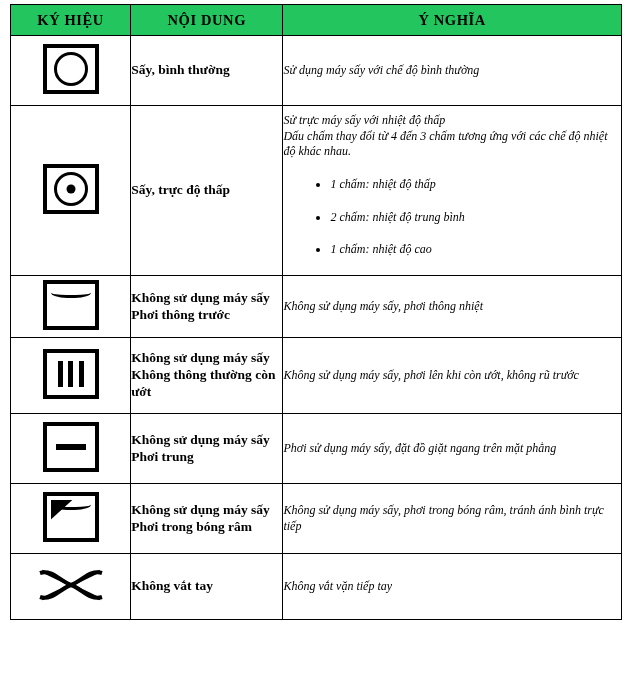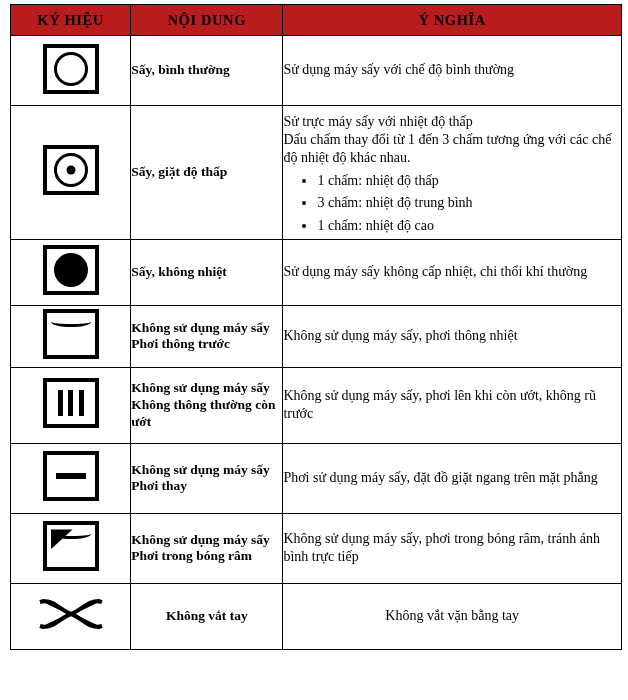--- a/index.html
+++ b/index.html
@@ -49,35 +49,36 @@
   }
   td.name-cell {
     padding: 4px 6px 4px 8px;
     font-weight: bold;
     font-size: 13.5px;
     line-height: 1.25;
     vertical-align: middle;
   }
   td.mean-cell {
     padding: 5px 8px 5px 8px;
-    font-size: 14px;
+    font-size: 12px;
     line-height: 1.3;
     vertical-align: middle;
+    font-style: italic;
   }
   td.mean-cell.top {
     vertical-align: top;
     padding-top: 7px;
   }
   ul.dots {
     margin: 2px 0 0 0;
     padding-left: 30px;
     list-style: disc;
   }
   ul.dots li {
-    margin: 4px;
+    margin: 17px;
     padding: 0;
     line-height: 1.32;
   }
   
   .sym {
     display: inline-block;
     position: relative;
     line-height: 0;
   }
   .box {
@@ -151,21 +152,21 @@
     width: 22px; height: 20px;
     background: #000;
     clip-path: polygon(0 0, 100% 0, 0 100%);
   }
   .wring {
     width: 70px;
     height: 40px;
     position: relative;
     display: inline-block;
   }
-  .hdr-cell { background: #b91c1c; }
+  .hdr-cell { background: #22c55e; }
 </style>
 </head>
 <body>
 
 <div class="sheet">
   <table class="care-table">
     <colgroup>
       <col class="c-sym">
       <col class="c-name">
       <col class="c-mean">
@@ -191,41 +192,32 @@
 
       <tr style="height:122px;">
         <td class="sym-cell">
           <span class="sym">
             <span class="box">
               <span class="circle-out"></span>
               <span class="dot-center"></span>
             </span>
           </span>
         </td>
-        <td class="name-cell">Sấy, giặt độ thấp</td>
+        <td class="name-cell">Sấy, trực độ thấp</td>
         <td class="mean-cell top">
           <div>Sử trực máy sấy với nhiệt độ thấp</div>
-          <div>Dấu chấm thay đổi từ 1 đến 3 chấm tương ứng với các chế độ nhiệt độ khác nhau.</div>
+          <div>Dấu chấm thay đổi từ 4 đến 3 chấm tương ứng với các chế độ nhiệt độ khác nhau.</div>
           <ul class="dots">
             <li>1 chấm: nhiệt độ thấp</li>
-            <li>3 chấm: nhiệt độ trung bình</li>
+            <li>2 chấm: nhiệt độ trung bình</li>
             <li>1 chấm: nhiệt độ cao</li>
           </ul>
         </td>
       </tr>
 
-      <tr style="height:66px;">
-        <td class="sym-cell">
-          <span class="sym">
-            <span class="box"><span class="circle-fill"></span></span>
-          </span>
-        </td>
-        <td class="name-cell">Sấy, không nhiệt</td>
-        <td class="mean-cell">Sử dụng máy sấy không cấp nhiệt, chi thổi khí thường</td>
-      </tr>
 
       <tr style="height:62px;">
         <td class="sym-cell">
           <span class="sym">
             <span class="box"><span class="arc-top"></span></span>
           </span>
         </td>
         <td class="name-cell">
           <div>Không sử dụng máy sấy</div>
           <div>Phơi thông trước</div>
@@ -253,51 +245,51 @@
       </tr>
 
       <tr style="height:70px;">
         <td class="sym-cell">
           <span class="sym">
             <span class="box"><span class="bar1"></span></span>
           </span>
         </td>
         <td class="name-cell">
           <div>Không sử dụng máy sấy</div>
-          <div>Phơi thay</div>
+          <div>Phơi trung</div>
         </td>
         <td class="mean-cell">Phơi sử dụng máy sấy, đặt đồ giặt ngang trên mặt phẳng</td>
       </tr>
 
       <tr style="height:70px;">
         <td class="sym-cell">
           <span class="sym">
             <span class="box">
               <span class="arc-top"></span>
               <span class="shade-corner"></span>
             </span>
           </span>
         </td>
         <td class="name-cell">
           <div>Không sử dụng máy sấy</div>
           <div>Phơi trong bóng râm</div>
         </td>
         <td class="mean-cell">Không sử dụng máy sấy, phơi trong bóng râm, tránh ánh bình trực tiếp</td>
       </tr>
 
-      <tr style="height:66px;text-align:center;">
+      <tr style="height:66px;">
         <td class="sym-cell">
           <span class="wring">
             <svg width="70" height="40" viewBox="0 0 70 40" aria-hidden="true">
               <path d="M4 8 C16 4, 24 16, 35 20 C46 24, 54 36, 66 32" fill="none" stroke="#000" stroke-width="4"></path>
               <path d="M4 32 C16 36, 24 24, 35 20 C46 16, 54 4, 66 8" fill="none" stroke="#000" stroke-width="4"></path>
               <line x1="6" y1="6" x2="64" y2="34" stroke="#000" stroke-width="3"></line>
               <line x1="6" y1="34" x2="64" y2="6" stroke="#000" stroke-width="3"></line>
             </svg>
           </span>
         </td>
         <td class="name-cell">Không vắt tay</td>
-        <td class="mean-cell">Không vắt vặn bằng tay</td>
+        <td class="mean-cell">Không vắt vặn tiếp tay</td>
       </tr>
 
     </tbody>
   </table>
 </div>
 
 </body></html>

